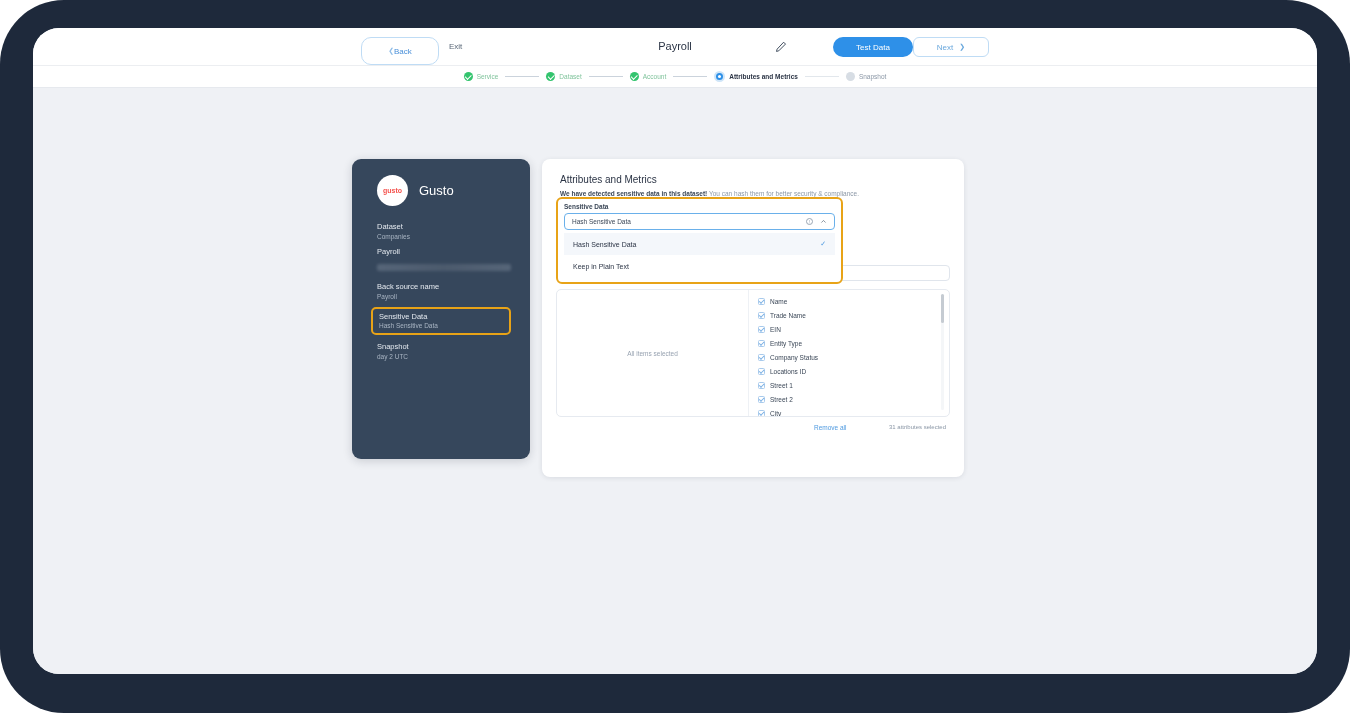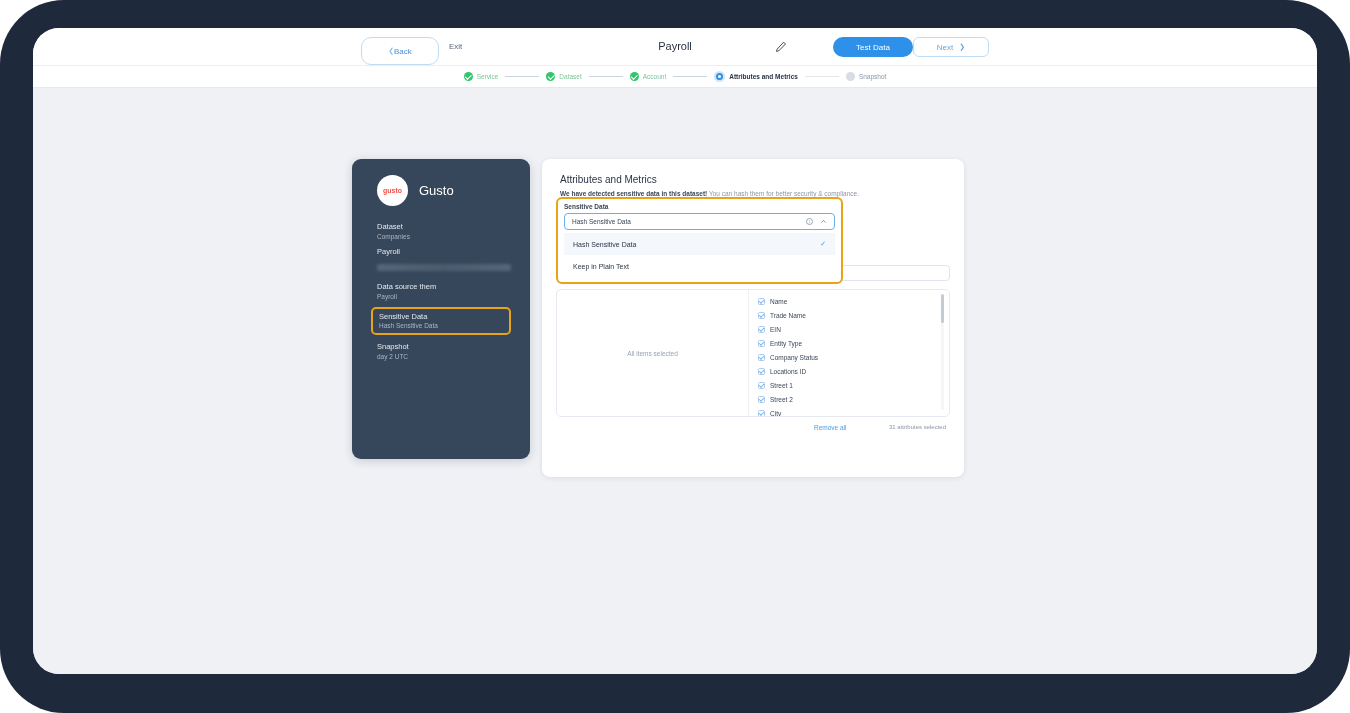--- a/index.html
+++ b/index.html
@@ -334,21 +334,21 @@
           <div class="sec-value">Companies</div>
         </div>
 
 
         <div class="sec">
           <div class="sec-label">Payroll</div>
           <div class="redacted" style="width:134px;"></div>
         </div>
 
         <div class="sec">
-          <div class="sec-label">Data source them</div>
+          <div class="sec-label">Back source name</div>
           <div class="sec-value">Payroll</div>
         </div>
 
         <div class="hl-box">
           <div class="sec-label">Sensitive Data</div>
           <div class="sec-value">Hash Sensitive Data</div>
         </div>
 
 
         <div class="sec">

